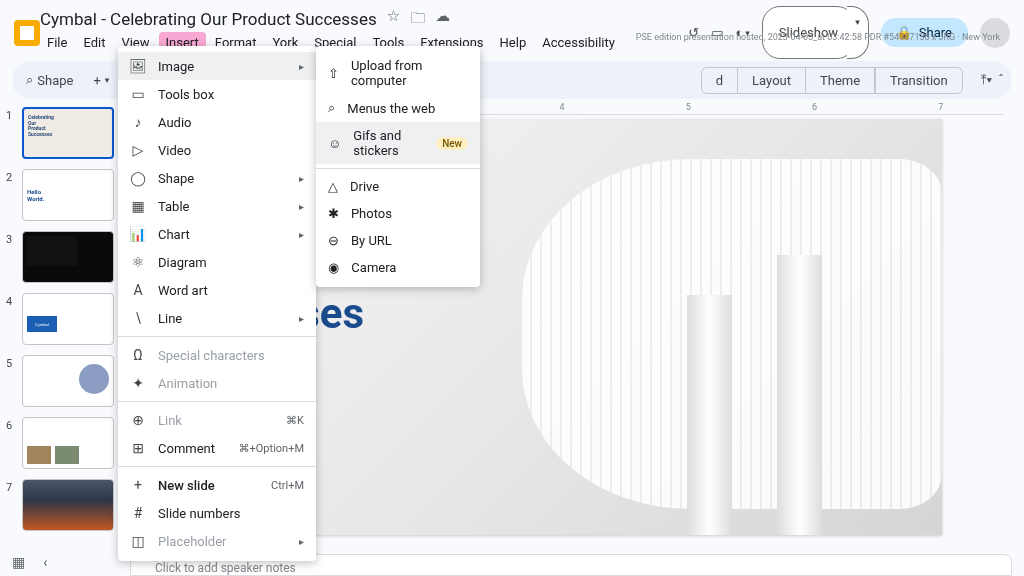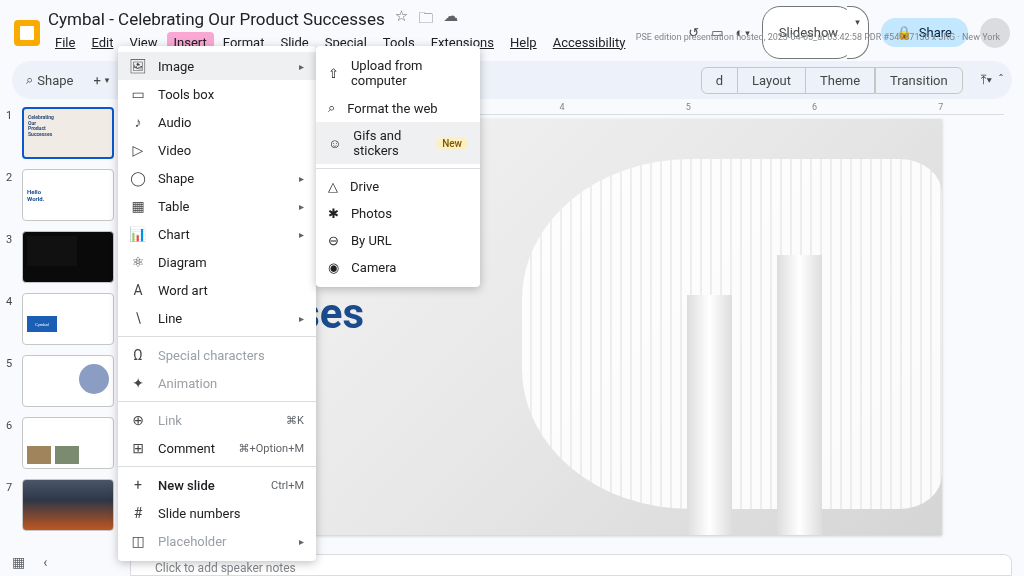--- a/index.html
+++ b/index.html
@@ -1,18 +1,18 @@
 <!DOCTYPE html>
 <html><head>
   <meta charset="utf-8">
   <style>
     * { margin: 0; padding: 0; box-sizing: border-box; font-family: "Google Sans", Roboto, Arial, sans-serif; }
     body { width: 1024px; height: 576px; background: #f8fafd; overflow: hidden; font-size: 13px; color: #202124; }
 
-    .titlebar { display: flex; align-items: center; padding: 6px 14px 2px 14px; gap: 8px; }
+    .titlebar { display: flex; align-items: center; padding: 6px 14px 2px 14px; }
     .logo { width: 26px; height: 26px; background: #f9ab00; border-radius: 4px; position: relative; }
     .logo::after { content: ""; position: absolute; left: 6px; top: 6px; width: 14px; height: 14px; background: #fff; border-radius: 1px; }
     .title { font-size: 17px; color: #202124; }
     .titleicons { display: flex; gap: 10px; color: #5f6368; font-size: 15px; }
     .spacer { flex: 1; }
     .righticons { display: flex; align-items: center; gap: 12px; color: #444746; }
     .pillbtn { border: 1px solid #747775; border-radius: 18px; padding: 18px 16px; font-size: 13px; background: #fff; display: flex; align-items: flex-start; gap: 4px; }
     .sharebtn { background: #c2e7ff; border: none; border-radius: 18px; padding: 7px 16px; font-size: 13px; display: flex; align-items: center; gap: 6px; color: #001d35; }
     .avatar { width: 30px; height: 30px; border-radius: 50%; background: #dadce0; }
     .caret { font-size: 9px; color: #444746; }
@@ -77,27 +77,27 @@
   <div class="logo"></div>
   <div>
     <div style="display:flex;align-items:center;gap:10px;">
       <span class="title">Cymbal - Celebrating Our Product Successes</span>
       <span class="titleicons">
         <span>☆</span>
         <span>🗀</span>
         <span>☁</span>
       </span>
     </div>
-    <div class="menubar" id="menubar" style="padding-left:0;text-decoration:underline;">
+    <div class="menubar" id="menubar" style="padding-left:0;">
         <span>File</span>
         <span>Edit</span>
         <span>View</span>
         <span class="active">Insert</span>
         <span>Format</span>
-        <span>Slide</span>
+        <span>York</span>
         <span>Special</span>
         <span>Tools</span>
         <span>Extensions</span>
         <span>Help</span>
         <span>Accessibility</span>
       </div>
   </div>
   <div class="spacer"></div>
   <div class="righticons">
     <span>↺</span>
@@ -297,21 +297,21 @@
       <span class="arrow">▸</span>
     </div>
   </div>
 <div class="submenu" id="image-sub" style="top:46px; left:316px;">
     <div class="dropdown-item">
       <span class="icon">⇧</span>
       <span>Upload from computer</span>
     </div>
     <div class="dropdown-item">
       <span class="icon">⌕</span>
-      <span>Format the web</span>
+      <span>Menus the web</span>
     </div>
     <div class="dropdown-item highlighted">
       <span class="icon">☺</span>
       <span>Gifs and stickers</span>
       <span class="newbadge">New</span>
     </div>
     <div class="dropdown-sep"></div>
     <div class="dropdown-item">
       <span class="icon">△</span>
       <span>Drive</span>

